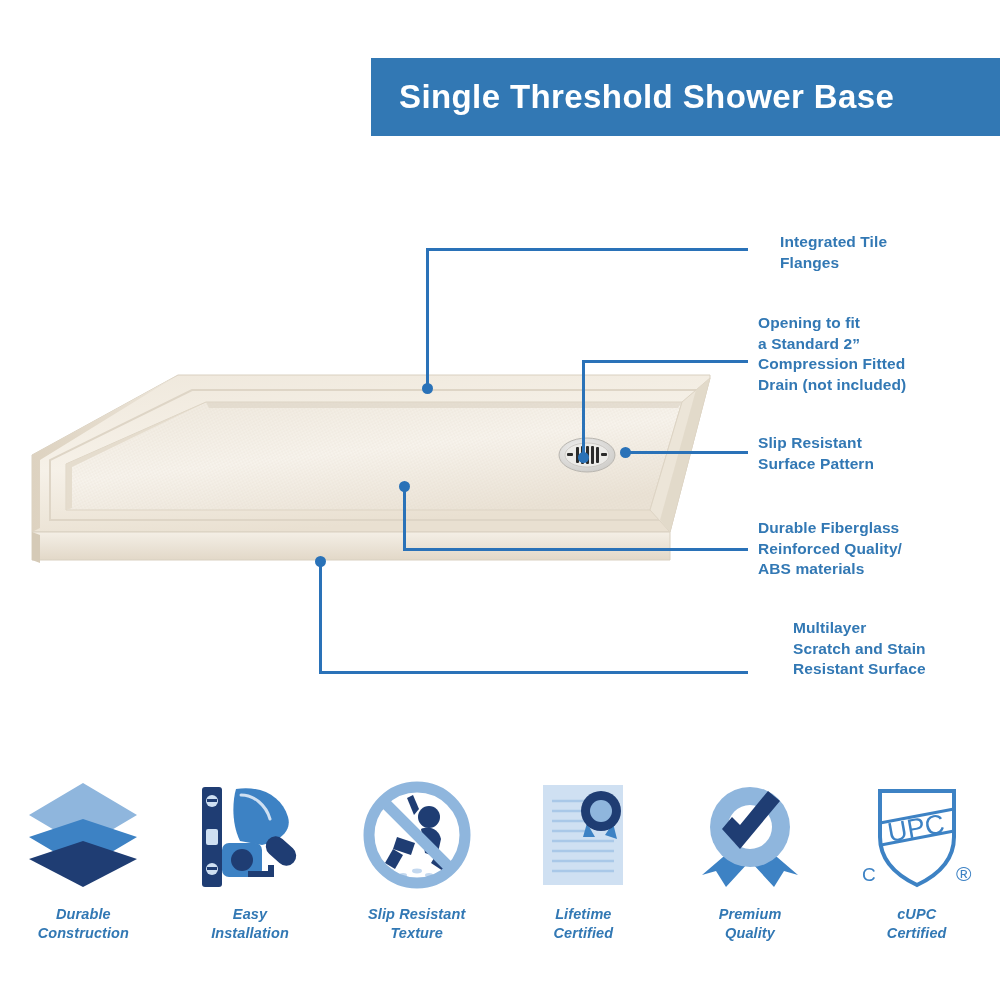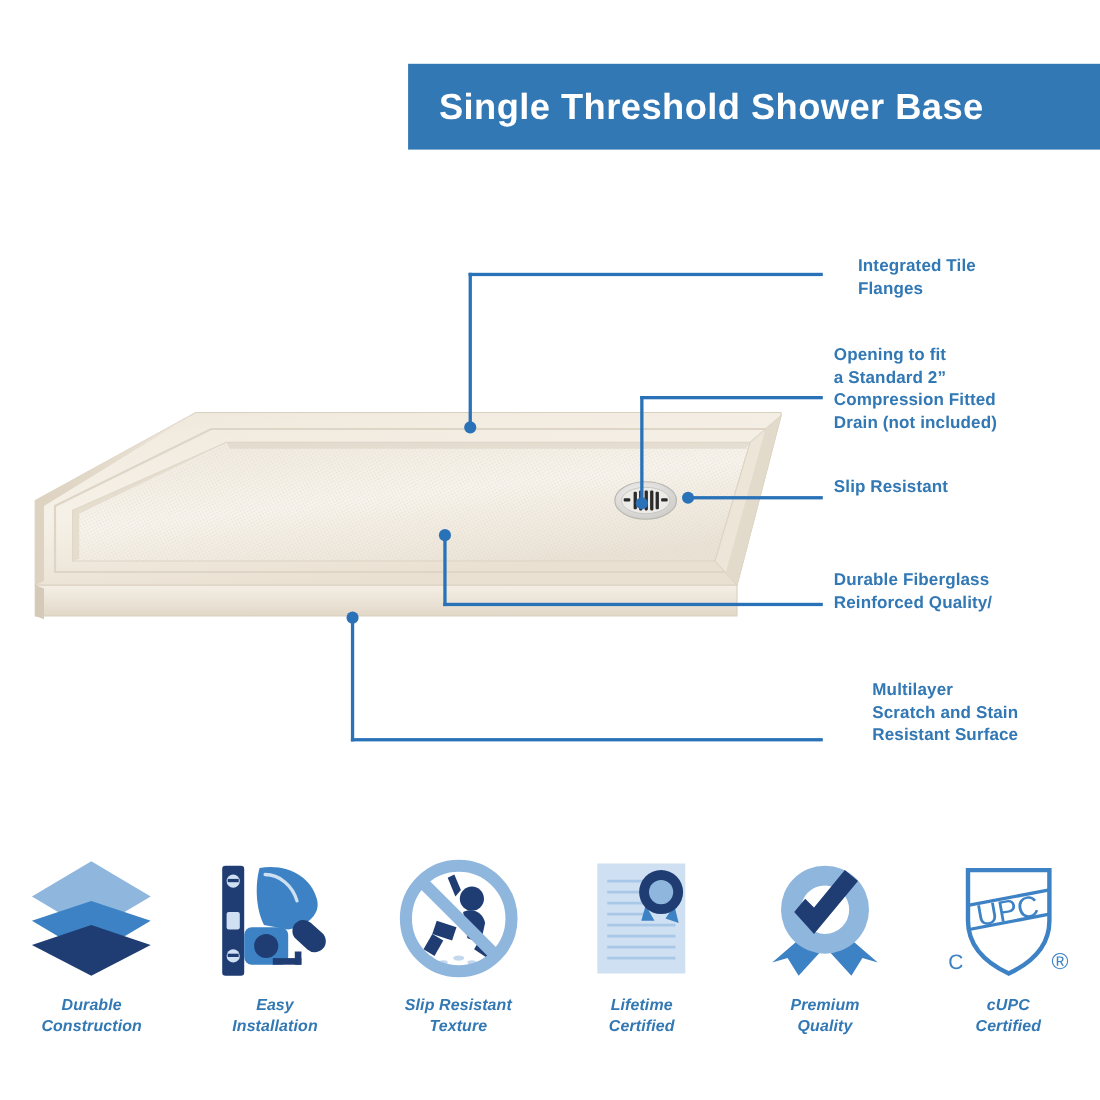--- a/index.html
+++ b/index.html
@@ -142,28 +142,30 @@
     <div>Opening to fit</div>
     <div>a Standard 2”</div>
     <div>Compression Fitted</div>
     <div>Drain (not included)</div>
   </div>
 
   <div class="dot" style="left:620px;top:447px;"></div>
   <div class="leader h" style="left:625px;top:451px;width:123px;"></div>
   <div class="callout" style="left:758px;top:433px;width:230px;">
     <div>Slip Resistant</div>
+    <div>Surface  Pattern</div>
   </div>
 
   <div class="dot" style="left:399px;top:481px;"></div>
   <div class="leader v" style="left:403px;top:487px;height:64px;"></div>
   <div class="leader h" style="left:403px;top:548px;width:345px;"></div>
   <div class="callout" style="left:758px;top:518px;width:235px;">
     <div>Durable Fiberglass</div>
     <div>Reinforced Quality/</div>
+    <div>ABS materials</div>
   </div>
 
   <div class="dot" style="left:315px;top:556px;"></div>
   <div class="leader v" style="left:319px;top:562px;height:112px;"></div>
   <div class="leader h" style="left:319px;top:671px;width:429px;"></div>
   <div class="callout" style="left:758px;top:618px;width:235px;margin-left:35px;">
     <div>Multilayer</div>
     <div>Scratch and Stain</div>
     <div>Resistant Surface</div>
   </div>

